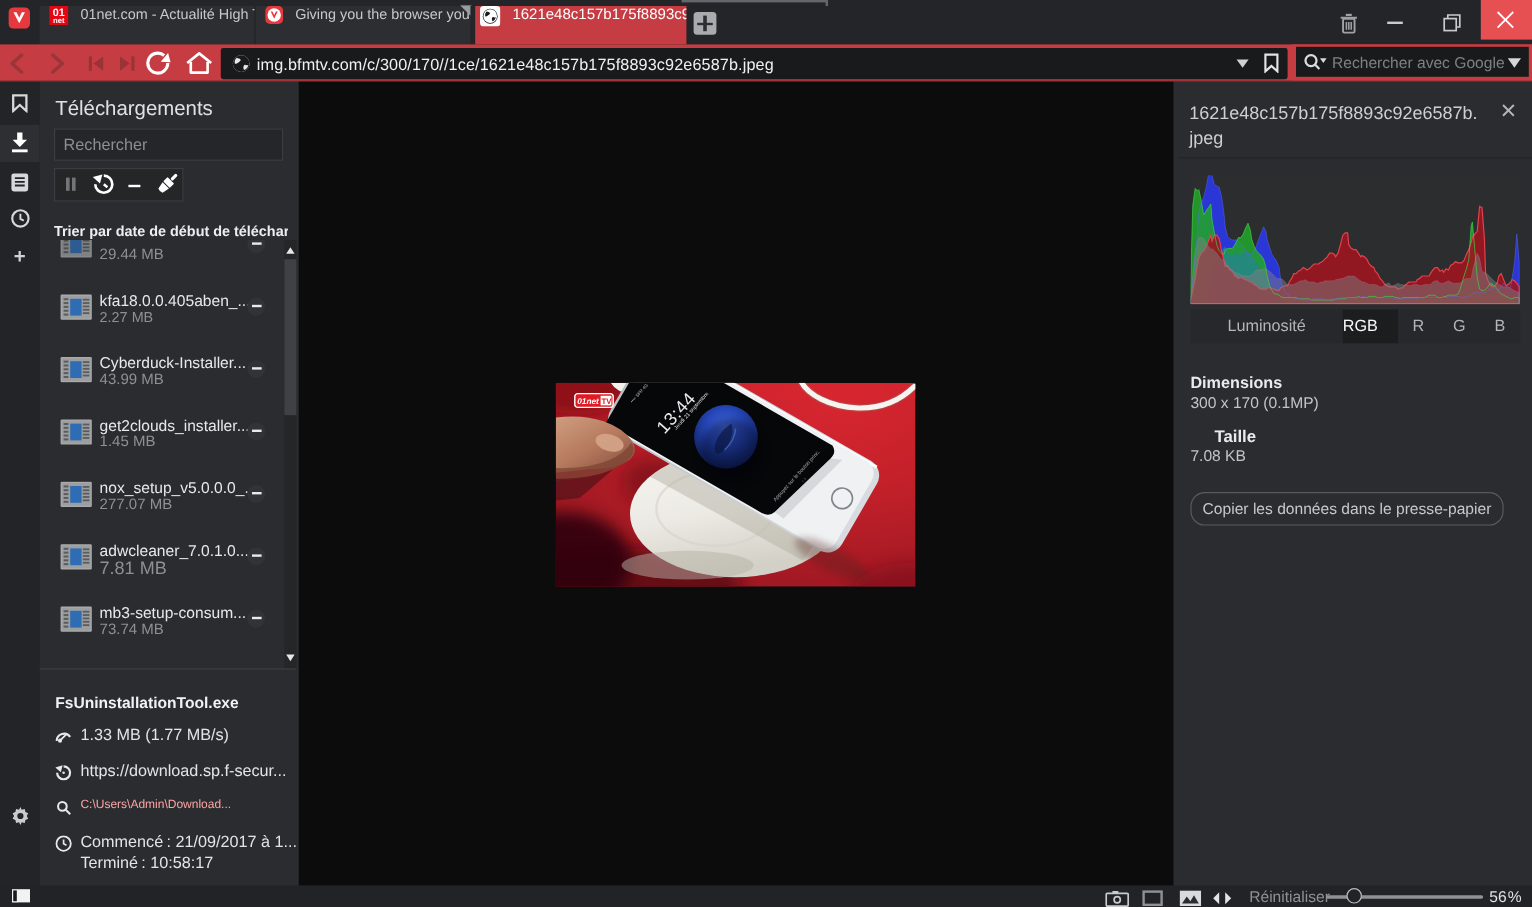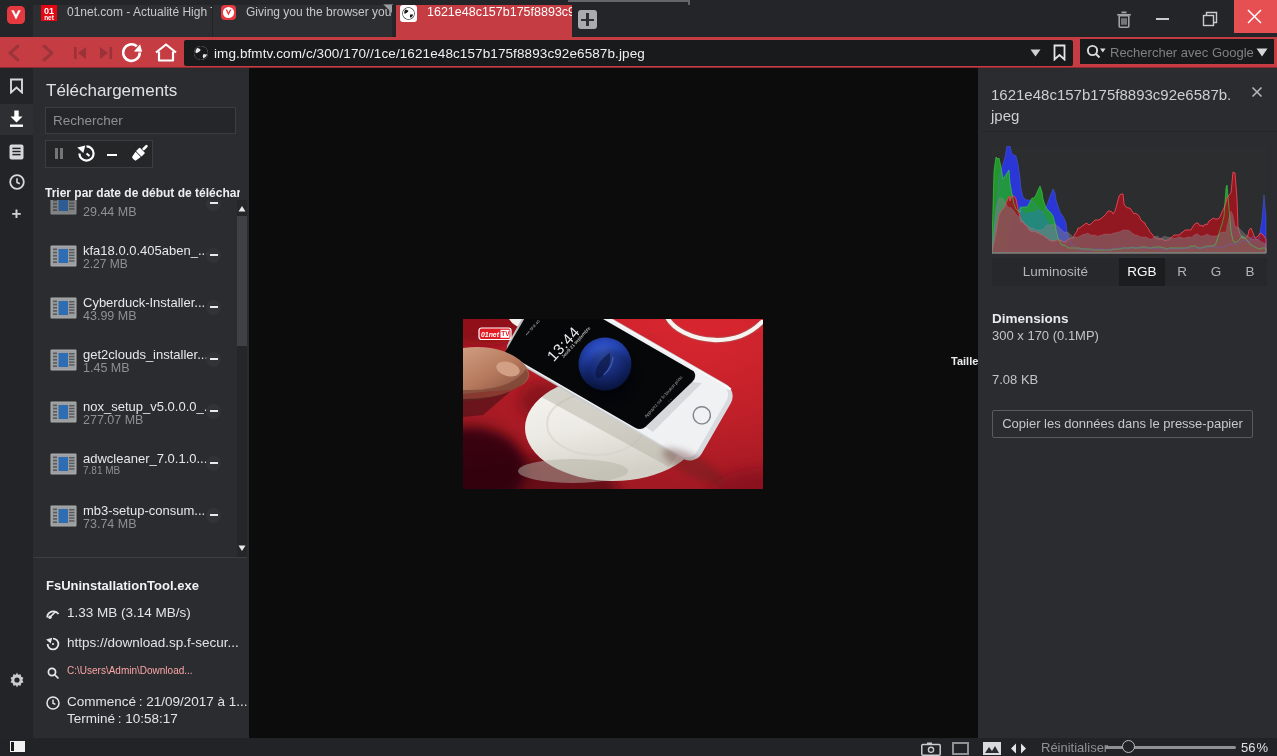--- a/index.html
+++ b/index.html
@@ -297,21 +297,21 @@
       <rect x="8.5" y="4" width="9.5" height="14" fill="#2e6db4"></rect>
       <g fill="#5a5c5e">
         <rect x="19" y="4" width="5.5" height="1.5"></rect>
         <rect x="19" y="6.8" width="5.5" height="1.5"></rect>
         <rect x="19" y="9.6" width="5.5" height="1.5"></rect>
         <rect x="19" y="12.4" width="5.5" height="1.5"></rect>
         <rect x="19" y="15.2" width="5.5" height="1.5"></rect>
       </g>
     </svg>
 <div style="position:absolute;left:50px;top:251px;font-size:13px;color:#e6e8ea;white-space:nowrap">adwcleaner_7.0.1.0....</div>
-<div style="position:absolute;left:50px;top:265px;font-size:10px;color:#8e9092;white-space:nowrap">7.81 MB</div>
+<div style="position:absolute;left:50px;top:265px;font-size:15px;color:#8e9092;white-space:nowrap">7.81 MB</div>
 <div style="position:absolute;left:173px;top:256px;width:15px;height:15px;border-radius:50%;background:#313336"></div>
 <div style="position:absolute;left:176.5px;top:262.3px;width:8px;height:2.2px;background:#e8eaec"></div>
 <svg style="position:absolute;left:17px;top:305px;opacity:1" width="27" height="22" viewBox="0 0 27 22">
       <rect x="0.5" y="0.5" width="26" height="21" rx="1" fill="#a9abad"></rect>
       <rect x="1.5" y="1.5" width="24" height="19" fill="#9c9ea0"></rect>
       <g fill="#5a5c5e">
         <rect x="3" y="3.5" width="4" height="1.7"></rect>
         <rect x="3" y="6.7" width="4" height="1.7"></rect>
         <rect x="3" y="9.9" width="4" height="1.7"></rect>
         <rect x="3" y="13.1" width="4" height="1.7"></rect>
@@ -341,21 +341,21 @@
   </svg>
 <div class="abs" style="left:237px;top:216px;width:10px;height:130px;background:#3f4144"></div>
 
 <div class="abs" style="left:33px;top:557px;width:214px;height:1px;background:#3c3e41"></div>
 <div class="abs" style="left:46px;top:578px;font-size:13px;font-weight:bold;color:#f0f2f4">FsUninstallationTool.exe</div>
 <svg style="position:absolute;left:46px;top:607px" width="14" height="14" viewBox="0 0 14 14">
     <path d="M1.2 10.5 a6.2 6.2 0 0 1 11.3 -3.4" fill="none" stroke="#e6e8ea" stroke-width="1.8"></path>
     <circle cx="4" cy="10.2" r="1.7" fill="#e6e8ea"></circle>
     <line x1="4.4" y1="9.8" x2="9.8" y2="4.4" stroke="#e6e8ea" stroke-width="1.5"></line>
   </svg>
-<div class="abs" style="left:67px;top:605px;font-size:13.5px;color:#e2e4e6;white-space:nowrap">1.33 MB (3.14 MB/s)</div>
+<div class="abs" style="left:67px;top:605px;font-size:13.5px;color:#e2e4e6;white-space:nowrap">1.33 MB (1.77 MB/s)</div>
 <svg style="position:absolute;left:46px;top:637px" width="14" height="14" viewBox="0 0 14 14">
     <path d="M7 1.6 a5.4 5.4 0 1 1 -5.4 5.4" fill="none" stroke="#e6e8ea" stroke-width="1.8"></path>
     <polygon points="0.1,2.5 6.2,0.8 4.7,6.5" fill="#e6e8ea"></polygon>
     <circle cx="7" cy="7" r="1.1" fill="#e6e8ea"></circle>
   </svg>
 <div class="abs" style="left:67px;top:635px;font-size:13.5px;color:#e2e4e6;white-space:nowrap">https://download.sp.f-secur...</div>
 <svg style="position:absolute;left:47px;top:667px" width="13" height="13" viewBox="0 0 13 13">
     <circle cx="5" cy="5" r="3.6" fill="none" stroke="#e6e8ea" stroke-width="1.7"></circle>
     <line x1="7.8" y1="7.8" x2="11.5" y2="11.5" stroke="#e6e8ea" stroke-width="1.7"></line>
   </svg>
@@ -470,29 +470,29 @@
 <path d="M0,107 L0,107 L2,107 L4,107 L6,107 L7,107 L9,107 L11,107 L13,107 L15,102 L17,90 L18,80 L20,76 L22,75 L24,71 L26,64 L28,60 L29,60 L31,64 L33,68 L35,66 L37,66 L39,65 L40,66 L42,66 L44,65 L46,63 L48,64 L50,65 L51,68 L53,70 L55,74 L57,76 L59,79 L61,81 L63,83 L64,88 L66,92 L68,95 L70,98 L72,101 L74,104 L75,105 L77,106 L79,106 L81,107 L83,107 L85,107 L86,107 L88,107 L90,107 L92,107 L94,107 L96,107 L97,107 L99,107 L101,107 L103,107 L105,107 L107,107 L108,107 L110,107 L112,107 L114,107 L116,107 L118,107 L120,107 L121,107 L123,107 L125,107 L127,107 L129,107 L131,107 L132,107 L134,107 L136,107 L138,107 L140,107 L142,107 L143,107 L145,107 L147,107 L149,107 L151,107 L153,107 L154,107 L156,107 L158,107 L160,107 L162,107 L164,107 L166,107 L167,107 L169,107 L171,107 L173,107 L175,107 L177,107 L178,107 L180,107 L182,107 L184,107 L186,107 L188,107 L189,107 L191,107 L193,107 L195,107 L197,107 L199,107 L200,107 L202,107 L204,107 L206,107 L208,107 L210,107 L211,107 L213,107 L215,107 L217,107 L219,107 L221,107 L223,107 L224,107 L226,107 L228,107 L230,107 L232,107 L234,107 L235,107 L237,107 L239,107 L241,107 L243,107 L245,107 L246,107 L248,107 L250,107 L252,107 L254,107 L256,107 L257,107 L259,107 L261,107 L263,107 L265,107 L267,107 L268,107 L270,107 L272,107 L274,107 L274,107 Z" fill="#27858c" fill-opacity="0.8"></path>
 <path d="M0,107 L0,105 L2,96 L4,86 L6,74 L7,69 L9,65 L11,63 L13,60 L15,55 L17,50 L18,55 L20,50 L22,50 L24,53 L26,63 L28,71 L29,76 L31,76 L33,79 L35,80 L37,84 L39,85 L40,86 L42,85 L44,86 L46,87 L48,88 L50,89 L51,89 L53,91 L55,92 L57,94 L59,95 L61,95 L63,95 L64,94 L66,94 L68,94 L70,95 L72,96 L74,96 L75,94 L77,93 L79,92 L81,92 L83,88 L85,85 L86,82 L88,82 L90,80 L92,79 L94,77 L96,78 L97,79 L99,78 L101,76 L103,74 L105,74 L107,74 L108,73 L110,72 L112,70 L114,68 L116,65 L118,65 L120,66 L121,68 L123,65 L125,58 L127,50 L129,48 L131,48 L132,58 L134,61 L136,62 L138,62 L140,65 L142,68 L143,67 L145,68 L147,70 L149,74 L151,76 L153,77 L154,80 L156,82 L158,86 L160,88 L162,91 L164,92 L166,93 L167,93 L169,93 L171,93 L173,95 L175,94 L177,94 L178,92 L180,91 L182,89 L184,89 L186,89 L188,89 L189,87 L191,86 L193,84 L195,84 L197,84 L199,84 L200,82 L202,79 L204,77 L206,77 L208,80 L210,79 L211,81 L213,78 L215,79 L217,75 L219,74 L221,72 L223,73 L224,73 L226,73 L228,71 L230,66 L232,62 L234,56 L235,52 L237,49 L239,47 L241,26 L243,27 L245,53 L246,82 L248,88 L250,92 L252,93 L254,92 L256,89 L257,84 L259,82 L261,87 L263,92 L265,91 L267,89 L268,87 L270,88 L272,90 L274,93 L274,107 Z" fill="#9c151f" fill-opacity="0.9" stroke="#df4350" stroke-width="1"></path>
 <path d="M0,107 L0,105 L2,83 L4,63 L6,56 L7,52 L9,52 L11,53 L13,57 L15,59 L17,62 L18,61 L20,63 L22,65 L24,68 L26,70 L28,71 L29,73 L31,75 L33,78 L35,79 L37,81 L39,82 L40,82 L42,83 L44,84 L46,84 L48,84 L50,84 L51,83 L53,81 L55,79 L57,79 L59,79 L61,78 L63,78 L64,79 L66,80 L68,82 L70,84 L72,86 L74,86 L75,86 L77,87 L79,89 L81,91 L83,91 L85,91 L86,91 L88,90 L90,89 L92,88 L94,88 L96,87 L97,88 L99,89 L101,89 L103,89 L105,90 L107,90 L108,89 L110,89 L112,88 L114,88 L116,88 L118,88 L120,88 L121,87 L123,87 L125,86 L127,86 L129,85 L131,84 L132,84 L134,84 L136,84 L138,85 L140,87 L142,88 L143,89 L145,89 L147,90 L149,91 L151,91 L153,91 L154,91 L156,92 L158,93 L160,93 L162,91 L164,90 L166,90 L167,92 L169,92 L171,91 L173,90 L175,91 L177,91 L178,92 L180,92 L182,92 L184,92 L186,91 L188,91 L189,91 L191,92 L193,92 L195,91 L197,91 L199,91 L200,91 L202,89 L204,88 L206,88 L208,90 L210,90 L211,90 L213,89 L215,88 L217,89 L219,90 L221,90 L223,90 L224,90 L226,89 L228,87 L230,86 L232,86 L234,86 L235,80 L237,72 L239,65 L241,69 L243,80 L245,81 L246,81 L248,83 L250,85 L252,87 L254,89 L256,90 L257,91 L259,92 L261,93 L263,93 L265,93 L267,94 L268,95 L270,96 L272,97 L274,98 L274,107 Z" fill="#7d7d7f" fill-opacity="0.5" stroke="#e8a0c8" stroke-width="0.7" stroke-opacity="0.22"></path>
 <path d="M0,107 L0,96 L2,25 L4,11 L6,13 L7,12 L9,21 L11,33 L13,30 L15,27 L17,24 L18,37 L20,48 L22,58 L24,63 L26,65 L28,66 L29,62 L31,61 L33,61 L35,61 L37,58 L39,54 L40,52 L42,52 L44,49 L46,44 L48,40 L50,46 L51,53 L53,59 L55,63 L57,65 L59,67 L61,70 L63,77 L64,84 L66,92 L68,96 L70,99 L72,99 L74,100 L75,101 L77,102 L79,102 L81,102 L83,102 L85,102 L86,102 L88,102 L90,103 L92,103 L94,103 L96,103 L97,103 L99,103 L101,104 L103,104 L105,104 L107,104 L108,104 L110,104 L112,104 L114,104 L116,104 L118,104 L120,104 L121,103 L123,103 L125,103 L127,103 L129,103 L131,102 L132,102 L134,102 L136,102 L138,102 L140,101 L142,102 L143,102 L145,102 L147,102 L149,101 L151,101 L153,101 L154,101 L156,102 L158,102 L160,102 L162,101 L164,101 L166,101 L167,101 L169,101 L171,102 L173,102 L175,103 L177,102 L178,102 L180,102 L182,102 L184,102 L186,102 L188,102 L189,102 L191,102 L193,102 L195,102 L197,101 L199,100 L200,100 L202,100 L204,100 L206,102 L208,102 L210,102 L211,101 L213,101 L215,100 L217,100 L219,100 L221,100 L223,99 L224,97 L226,91 L228,84 L230,78 L232,70 L234,42 L235,39 L237,62 L239,85 L241,95 L243,96 L245,96 L246,95 L248,93 L250,90 L252,91 L254,93 L256,95 L257,97 L259,99 L261,100 L263,101 L265,102 L267,103 L268,103 L270,102 L272,102 L274,102 L274,107 Z" fill="none" stroke="#3fd04a" stroke-width="0.8" stroke-opacity="0.75"></path>
 <path d="M0,107 L0,102 L2,87 L4,68 L6,45 L7,31 L9,24 L11,18 L13,11 L15,0 L17,0 L18,0 L20,8 L22,9 L24,10 L26,18 L28,32 L29,43 L31,51 L33,53 L35,54 L37,54 L39,54 L40,55 L42,57 L44,59 L46,62 L48,66 L50,66 L51,66 L53,62 L55,59 L57,53 L59,48 L61,43 L63,47 L64,54 L66,60 L68,66 L70,69 L72,72 L74,77 L75,85 L77,93 L79,97 L81,99 L83,101 L85,103 L86,104 L88,103 L90,103 L92,103 L94,104 L96,104 L97,104 L99,104 L101,104 L103,103 L105,103 L107,103 L108,103 L110,103 L112,104 L114,104 L116,104 L118,103 L120,103 L121,103 L123,103 L125,102 L127,102 L129,102 L131,102 L132,102 L134,102 L136,102 L138,102 L140,102 L142,102 L143,101 L145,101 L147,102 L149,102 L151,102 L153,102 L154,102 L156,102 L158,102 L160,102 L162,103 L164,102 L166,102 L167,102 L169,103 L171,103 L173,104 L175,103 L177,103 L178,103 L180,103 L182,103 L184,103 L186,103 L188,103 L189,103 L191,102 L193,102 L195,102 L197,102 L199,102 L200,102 L202,102 L204,102 L206,102 L208,102 L210,102 L211,102 L213,102 L215,101 L217,101 L219,101 L221,101 L223,101 L224,101 L226,102 L228,102 L230,101 L232,101 L234,100 L235,99 L237,98 L239,98 L241,98 L243,98 L245,98 L246,98 L248,96 L250,95 L252,94 L254,94 L256,96 L257,96 L259,93 L261,90 L263,92 L265,94 L267,93 L268,86 L270,74 L272,49 L274,72 L274,107 Z" fill="none" stroke="#5a6ae8" stroke-width="0.8" stroke-opacity="0.5"></path>
 </svg>
   </div>
 <div class="abs" style="left:992px;top:258px;width:275px;height:28px;background:#26282b"></div>
 <div class="abs" style="left:1119px;top:258px;width:46px;height:28px;background:#1b1d1f"></div>
 <div class="abs" style="left:992px;top:258px;width:127px;height:28px;text-align:center;line-height:28px;font-size:13.5px;color:#b3b5b7">Luminosité</div>
-<div class="abs" style="left:1119px;top:258px;width:46px;height:20px;text-align:center;line-height:28px;font-size:13.5px;color:#fafafa">RGB</div>
+<div class="abs" style="left:1119px;top:258px;width:46px;height:20px;text-align:left;line-height:28px;font-size:13.5px;color:#fafafa">RGB</div>
 <div class="abs" style="left:1165px;top:258px;width:34px;height:28px;text-align:center;line-height:28px;font-size:13.5px;color:#b3b5b7">R</div>
 <div class="abs" style="left:1199px;top:258px;width:34px;height:28px;text-align:center;line-height:28px;font-size:13.5px;color:#b3b5b7">G</div>
 <div class="abs" style="left:1233px;top:258px;width:34px;height:28px;text-align:center;line-height:28px;font-size:13.5px;color:#b3b5b7">B</div>
 <div class="abs" style="left:992px;top:311px;font-size:13.5px;font-weight:bold;color:#e8eaec">Dimensions</div>
 <div class="abs" style="left:992px;top:328px;font-size:13px;color:#c2c4c6">300 x 170 (0.1MP)</div>
-<div class="abs" style="left:951px;top:355px;font-size:11px;font-weight:bold;color:#e8eaec">Taille</div>
+<div class="abs" style="left:1012px;top:355px;font-size:14px;font-weight:bold;color:#e8eaec">Taille</div>
 <div class="abs" style="left:992px;top:372px;font-size:13px;color:#c2c4c6">7.08 KB</div>
-<div class="abs" style="left:992px;top:410px;width:261px;height:28px;border:1px solid #595b5e;box-sizing:border-box;border-radius:2px;text-align:center;line-height:26px;font-size:13px;color:#c6c8ca">Copier les données dans le presse-papier</div>
+<div class="abs" style="left:992px;top:410px;width:261px;height:28px;border:1px solid #595b5e;box-sizing:border-box;border-radius:12px;text-align:center;line-height:26px;font-size:13px;color:#c6c8ca">Copier les données dans le presse-papier</div>
 
 <div class="abs" style="left:0;top:738px;width:1277px;height:18px;background:#212326"></div>
 <div class="abs" style="left:10px;top:741px;width:15px;height:11px;background:#f2f2f2"></div>
 <div class="abs" style="left:10px;top:741px;width:5px;height:11px;background:#1a1a1a;border:1px solid #f2f2f2;box-sizing:border-box"></div>
 <svg class="abs" style="left:921px;top:742px" width="20" height="14" viewBox="0 0 20 14">
     <rect x="0.8" y="2.5" width="18.4" height="10.7" rx="1" fill="none" stroke="#c9cbcd" stroke-width="1.5"></rect>
     <rect x="6" y="0.5" width="5" height="2" fill="#c9cbcd"></rect>
     <circle cx="10" cy="7.8" r="2.6" fill="none" stroke="#c9cbcd" stroke-width="1.4"></circle>
   </svg>
 <div class="abs" style="left:952px;top:742px;width:17px;height:13px;border:2px solid #8f9193;box-sizing:border-box"></div>

